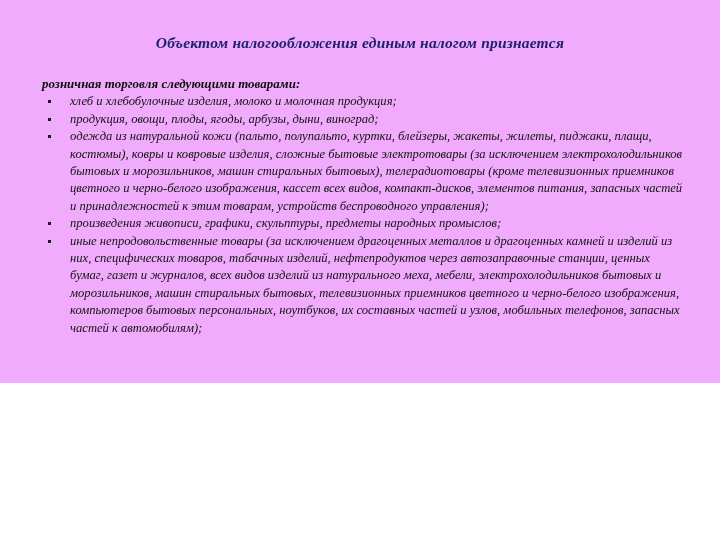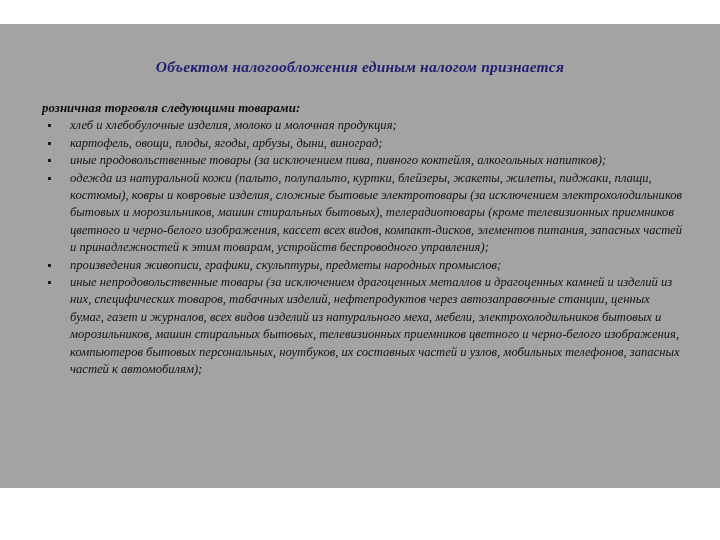--- a/index.html
+++ b/index.html
@@ -10,24 +10,23 @@
   body {
     width: 720px;
     height: 540px;
     background: #ffffff;
     font-family: "Liberation Serif", "DejaVu Serif", serif;
     overflow: hidden;
   }
   .slide {
     position: relative;
     width: 720px;
-    height: 464px;
-    background: #a3a3a3;
+    height: 383px;
+    background: #f0abfc;
     box-sizing: border-box;
-    margin-top: 24px;
   }
 
   
   .title-block {
     position: absolute;
     left: 40px;
     top: 34px;
     width: 640px;
     text-align: center;
   }
@@ -101,25 +100,21 @@
 
     <div class="lead-line">розничная торговля следующими товарами:</div>
 
     <ul class="bullets">
       <li>
         <span class="dot"></span>
         <span class="txt">хлеб и хлебобулочные изделия, молоко и молочная продукция;</span>
       </li>
       <li>
         <span class="dot"></span>
-        <span class="txt">картофель, овощи, плоды, ягоды, арбузы, дыни, виноград;</span>
-      </li>
-      <li>
-        <span class="dot"></span>
-        <span class="txt">иные продовольственные товары (за исключением пива, пивного коктейля, алкогольных напитков);</span>
+        <span class="txt">продукция, овощи, плоды, ягоды, арбузы, дыни, виноград;</span>
       </li>
       <li>
         <span class="dot"></span>
         <span class="txt">одежда из натуральной кожи (пальто, полупальто, куртки, блейзеры, жакеты, жилеты, пиджаки, плащи, костюмы), ковры и ковровые изделия, сложные бытовые электротовары (за исключением электрохолодильников бытовых и морозильников, машин стиральных бытовых), телерадиотовары (кроме телевизионных приемников цветного и черно-белого изображения, кассет всех видов, компакт-дисков, элементов питания, запасных частей и принадлежностей к этим товарам, устройств беспроводного управления);</span>
       </li>
       <li>
         <span class="dot"></span>
         <span class="txt">произведения живописи, графики, скульптуры, предметы народных промыслов;</span>
       </li>
       <li>

